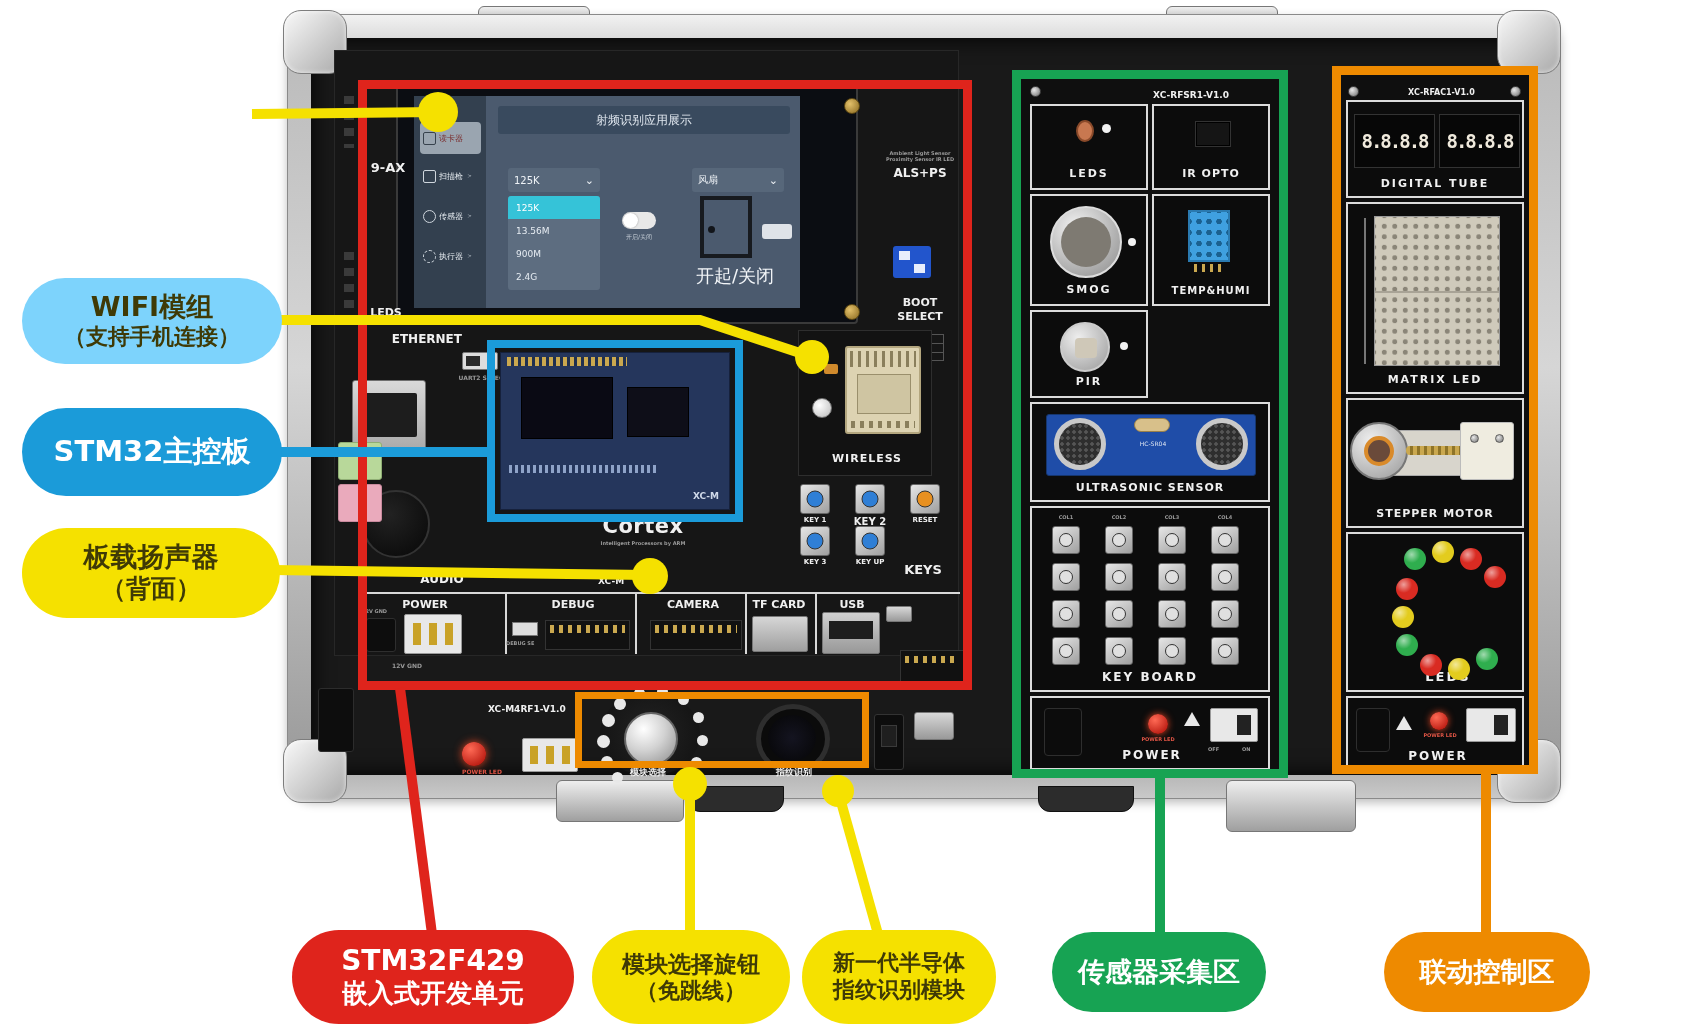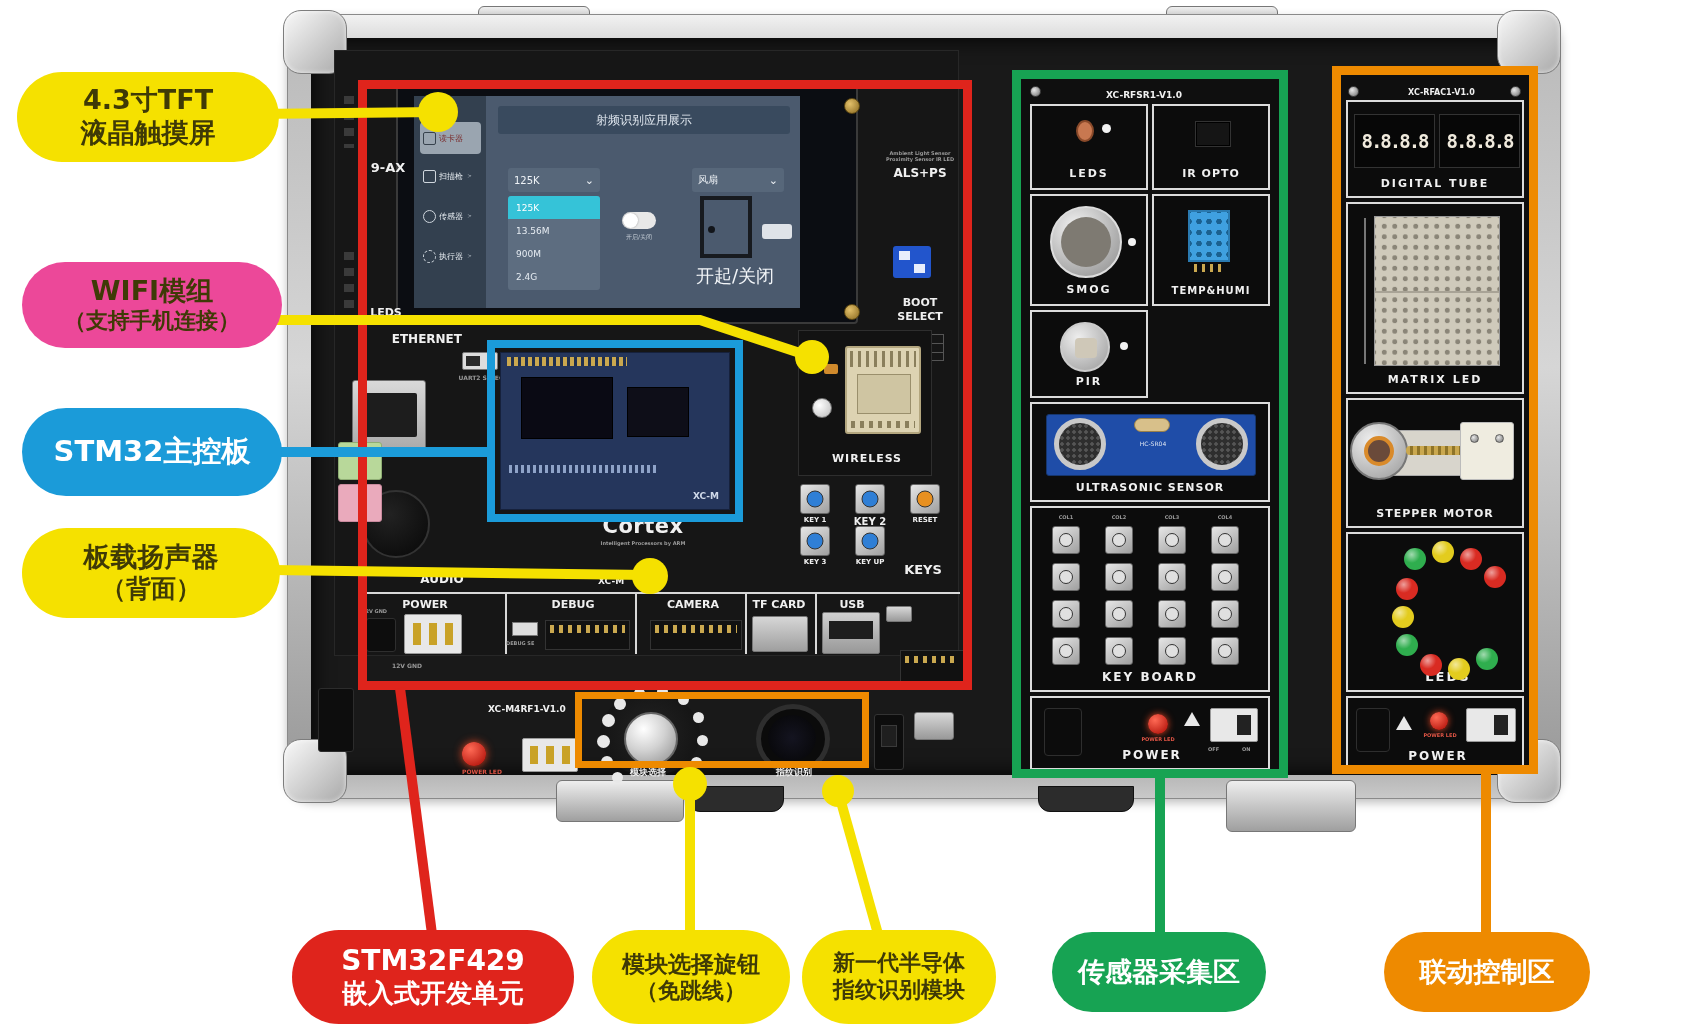--- a/index.html
+++ b/index.html
@@ -237,21 +237,21 @@
       <span style="position:absolute;left:6px;top:10px;width:16px;height:22px;background:#1f1f1f;border:1px solid #3a3a3a;"></span>
     </div>
   <div class="abs" style="left:914px;top:712px;width:40px;height:28px;background:linear-gradient(180deg,#d8d8d8,#999);border:1px solid #777;border-radius:3px;z-index:6;"></div>
   <div class="abs" style="left:900px;top:650px;width:64px;height:36px;background:#111;border:1px solid #333;z-index:5;">
       <span style="position:absolute;left:4px;top:5px;right:4px;height:7px;background:repeating-linear-gradient(90deg,#caa84f 0 4px,#111 4px 9px);"></span>
     </div>
 
   <div class="abs" style="left:1020px;top:76px;width:260px;height:698px;background:#0f0f0f;border:1px solid #2a2a2a;z-index:5;"></div>
   <div class="abs screw" style="left:1030px;top:86px;z-index:6;"></div>
   <div class="abs screw" style="left:1030px;top:756px;z-index:6;"></div>
-  <div class="abs silk" style="left:1106px;top:90px;width:170px;font-size:9px;text-align:left;z-index:6;">XC-RFSR1-V1.0</div>
+  <div class="abs silk" style="left:1106px;top:90px;width:170px;font-size:9px;text-align:center;z-index:6;">XC-RFSR1-V1.0</div>
   <div class="abs cell" style="left:1030px;top:104px;width:118px;height:86px;z-index:6;">
     <span style="position:absolute;left:44px;top:14px;width:18px;height:22px;border-radius:50%;background:#c87850;border:2px solid #8a4a2a;"></span>
     <span style="position:absolute;left:70px;top:18px;width:9px;height:9px;border-radius:50%;background:#f2f2f2;"></span>
     <span class="silk" style="position:absolute;left:0;bottom:8px;width:100%;font-size:11px;letter-spacing:2px;">LEDS</span>
   </div>
   <div class="abs cell" style="left:1152px;top:104px;width:118px;height:86px;z-index:6;">
     <span style="position:absolute;left:42px;top:16px;width:34px;height:24px;background:#151515;border:1px solid #000;box-shadow:0 0 0 1px #333;"></span>
     <span class="silk" style="position:absolute;left:0;bottom:8px;width:100%;font-size:11px;letter-spacing:1px;">IR OPTO</span>
   </div>
   <div class="abs cell" style="left:1030px;top:194px;width:118px;height:112px;z-index:6;">
@@ -418,25 +418,21 @@
     <circle cx="650" cy="576" r="18" fill="#F5E100"></circle>
     <polyline points="400,688 432,934" fill="none" stroke="#DF241C" stroke-width="10"></polyline>
     <polyline points="690,784 690,934" fill="none" stroke="#F5E100" stroke-width="10"></polyline>
     <circle cx="690" cy="784" r="17" fill="#F5E100"></circle>
     <polyline points="838,791 878,934" fill="none" stroke="#F5E100" stroke-width="10"></polyline>
     <circle cx="838" cy="791" r="16" fill="#F5E100"></circle>
     <polyline points="1160,774 1160,936" fill="none" stroke="#17A353" stroke-width="10"></polyline>
     <polyline points="1486,770 1486,936" fill="none" stroke="#EE8A00" stroke-width="10"></polyline>
   </svg>
 
-  <div class="abs pill pill-yellow" style="left:17px;top:72px;width:262px;height:90px;background:#F5E100;">
-    <span style="font-size:27px;">4.3寸TFT</span>
-    <span style="font-size:27px;">液晶触摸屏</span>
-  </div>
-  <div class="abs pill pill-yellow" style="left:22px;top:262px;width:260px;height:86px;background:#ec4899;">
+  <div class="abs pill pill-yellow" style="left:22px;top:278px;width:260px;height:86px;background:#7dd3fc;">
     <span style="font-size:27px;">WIFI模组</span>
     <span style="font-size:22px;">（支持手机连接）</span>
   </div>
   <div class="abs pill pill-light" style="left:22px;top:408px;width:260px;height:88px;background:#1B9BD9;">
     <span style="font-size:29px;">STM32主控板</span>
   </div>
   <div class="abs pill pill-yellow" style="left:22px;top:528px;width:258px;height:90px;background:#F5E100;">
     <span style="font-size:27px;">板载扬声器</span>
     <span style="font-size:25px;">（背面）</span>
   </div>

